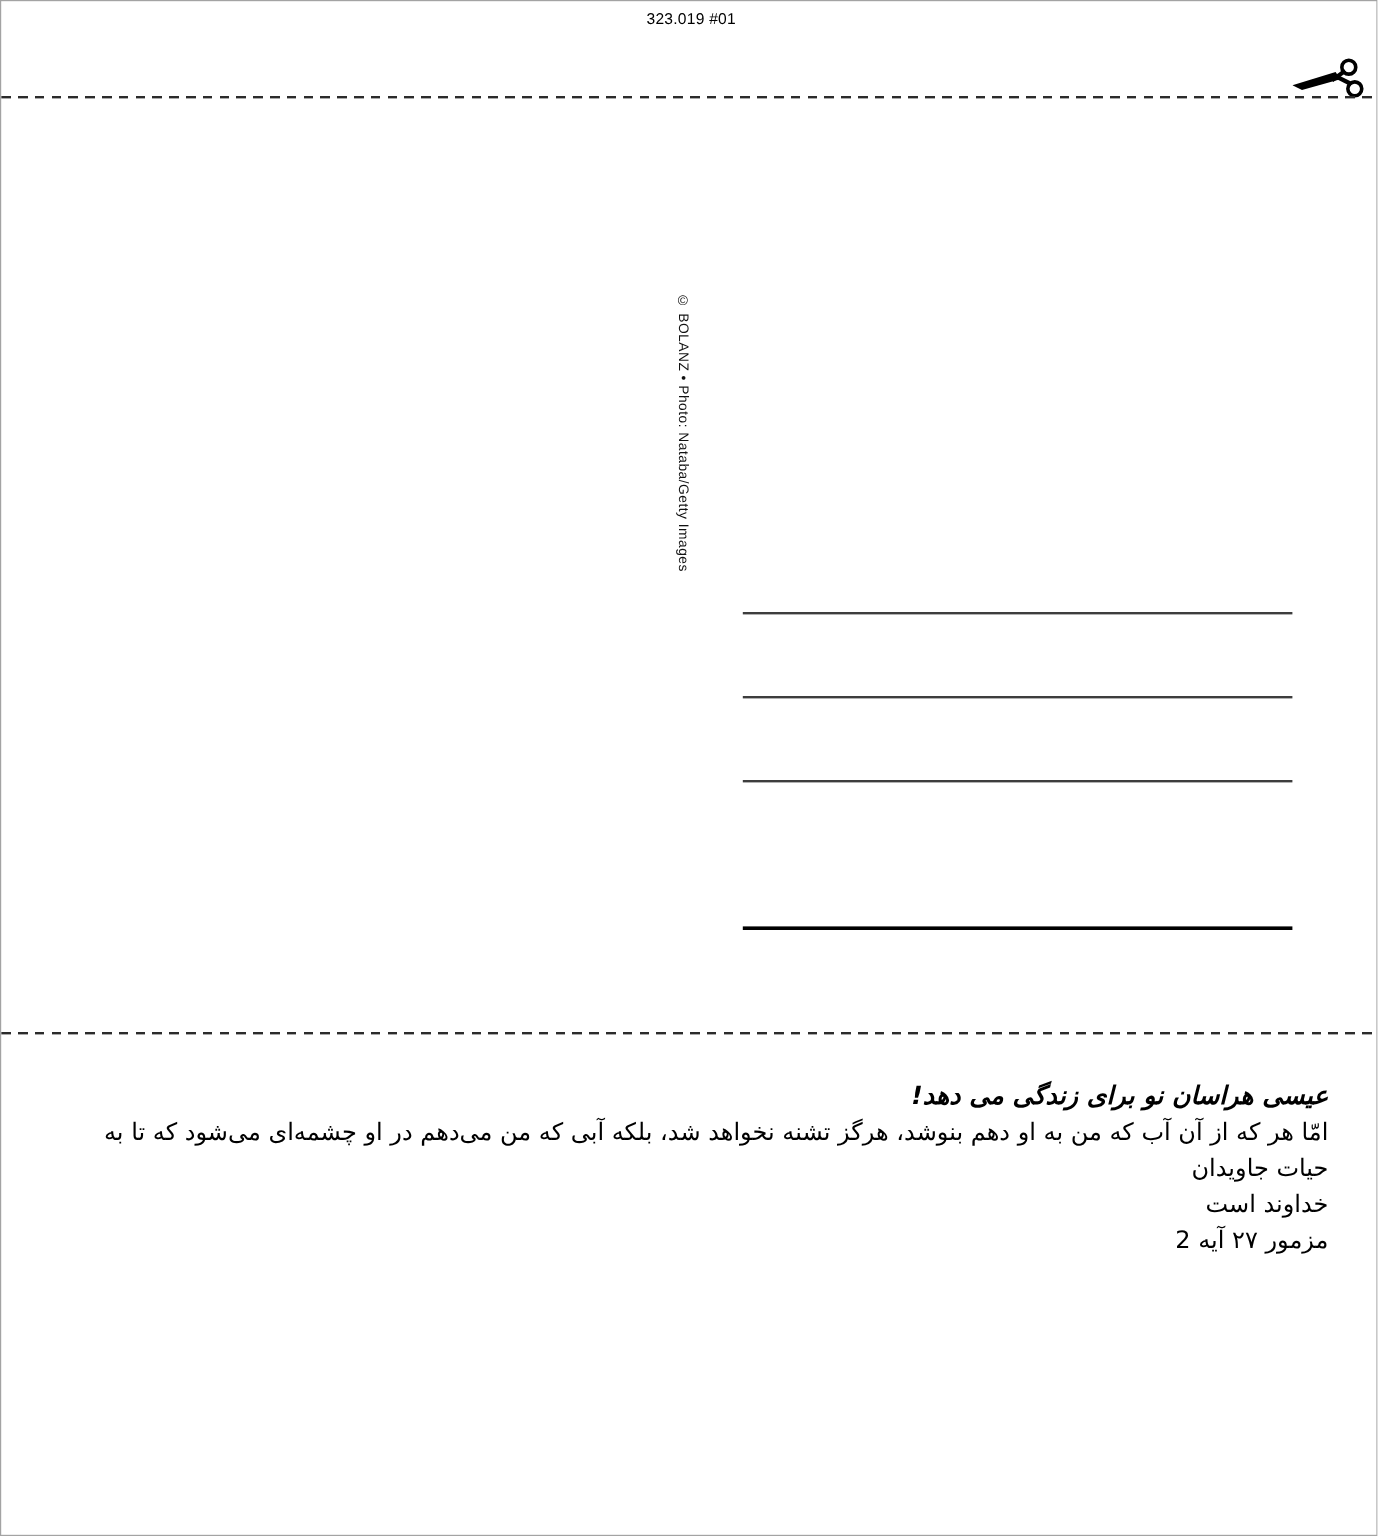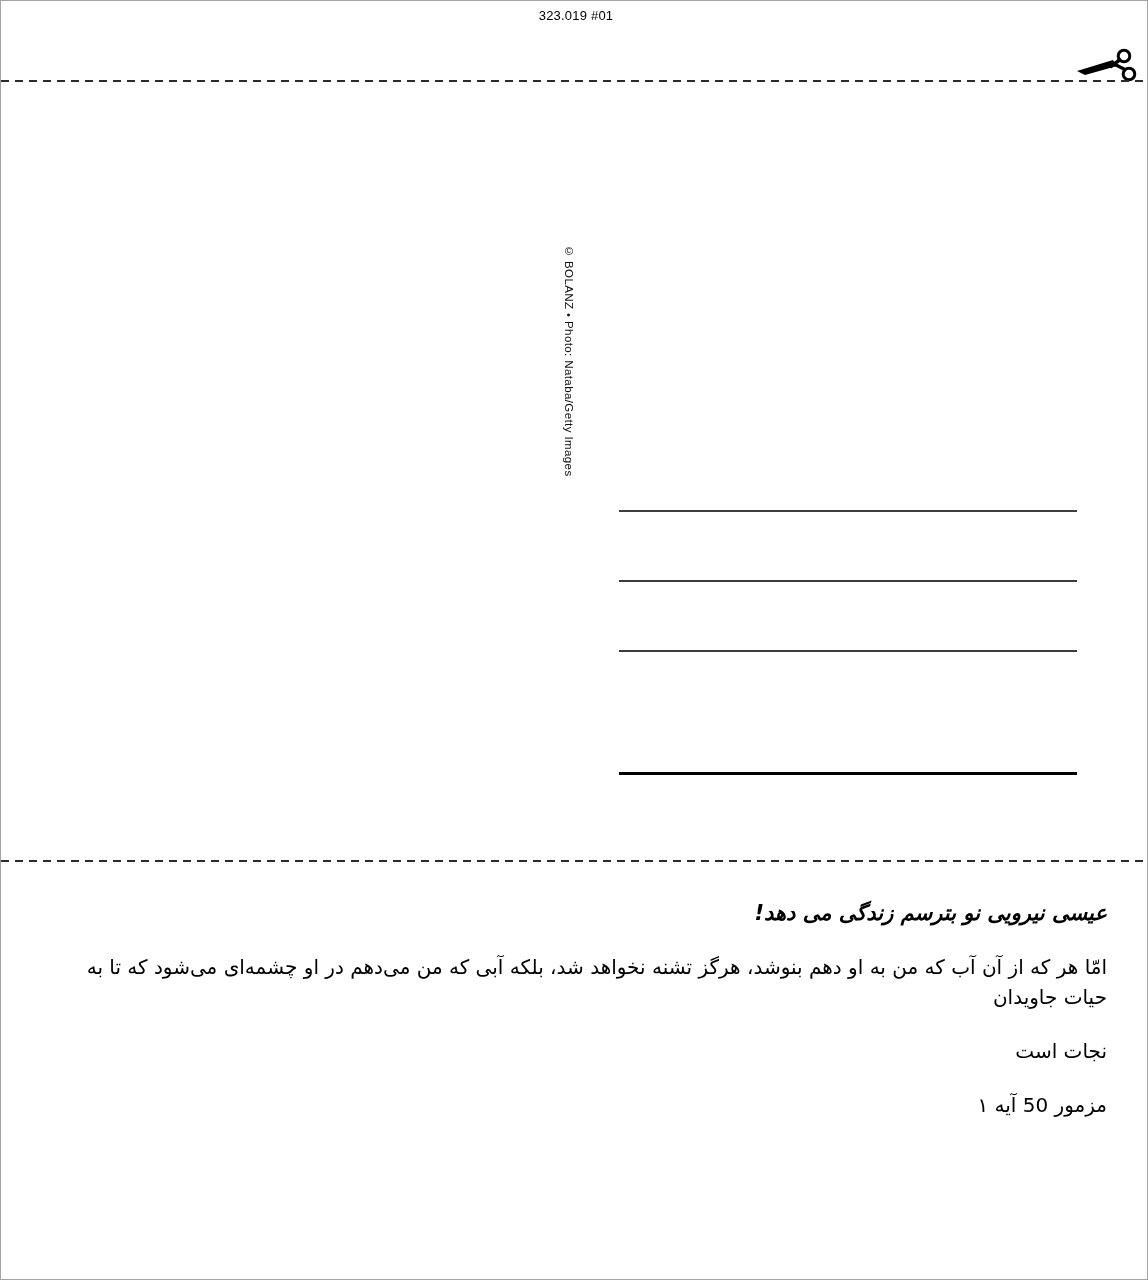--- a/index.html
+++ b/index.html
@@ -81,21 +81,20 @@
     color: #000;
   }
   .verse-heading {
     font-weight: bold;
     font-style: italic;
     font-size: 21px;
     line-height: 30px;
   }
   .verse-line {
     line-height: 30px;
-    margin-top: 24px;
   }
 </style>
 </head>
 <body>
 
 <div class="page">
 
   <div class="print-code">323.019 #01</div>
 
   <svg class="scissors" viewBox="0 0 62 40" xmlns="http://www.w3.org/2000/svg" aria-hidden="true">
@@ -111,19 +110,19 @@
   <div class="photo-credit">© BOLANZ  •  Photo: Nataba/Getty Images</div>
 
   <div class="addr-line addr-line-1"></div>
   <div class="addr-line addr-line-2"></div>
   <div class="addr-line addr-line-3"></div>
   <div class="addr-line addr-line-4"></div>
 
   <div class="cutline cutline-bottom"></div>
 
   <div class="verse-block" dir="rtl">
-    <div class="verse-heading">عیسی نیرویی نو بترسم زندگی می دهد!</div>
+    <div class="verse-heading">عیسی هراسان نو برای زندگی می دهد!</div>
     <div class="verse-line">امّا هر که از آن آب که من به او دهم بنوشد، هرگز تشنه نخواهد شد، بلکه آبی که من می‌دهم در او چشمه‌ای می‌شود که تا به حیات جاویدان</div>
-    <div class="verse-line">نجات است</div>
-    <div class="verse-line">مزمور 50 آیه ۱</div>
+    <div class="verse-line">خداوند است</div>
+    <div class="verse-line">مزمور ۲۷ آیه 2</div>
   </div>
 
 </div>
 
 </body></html>

